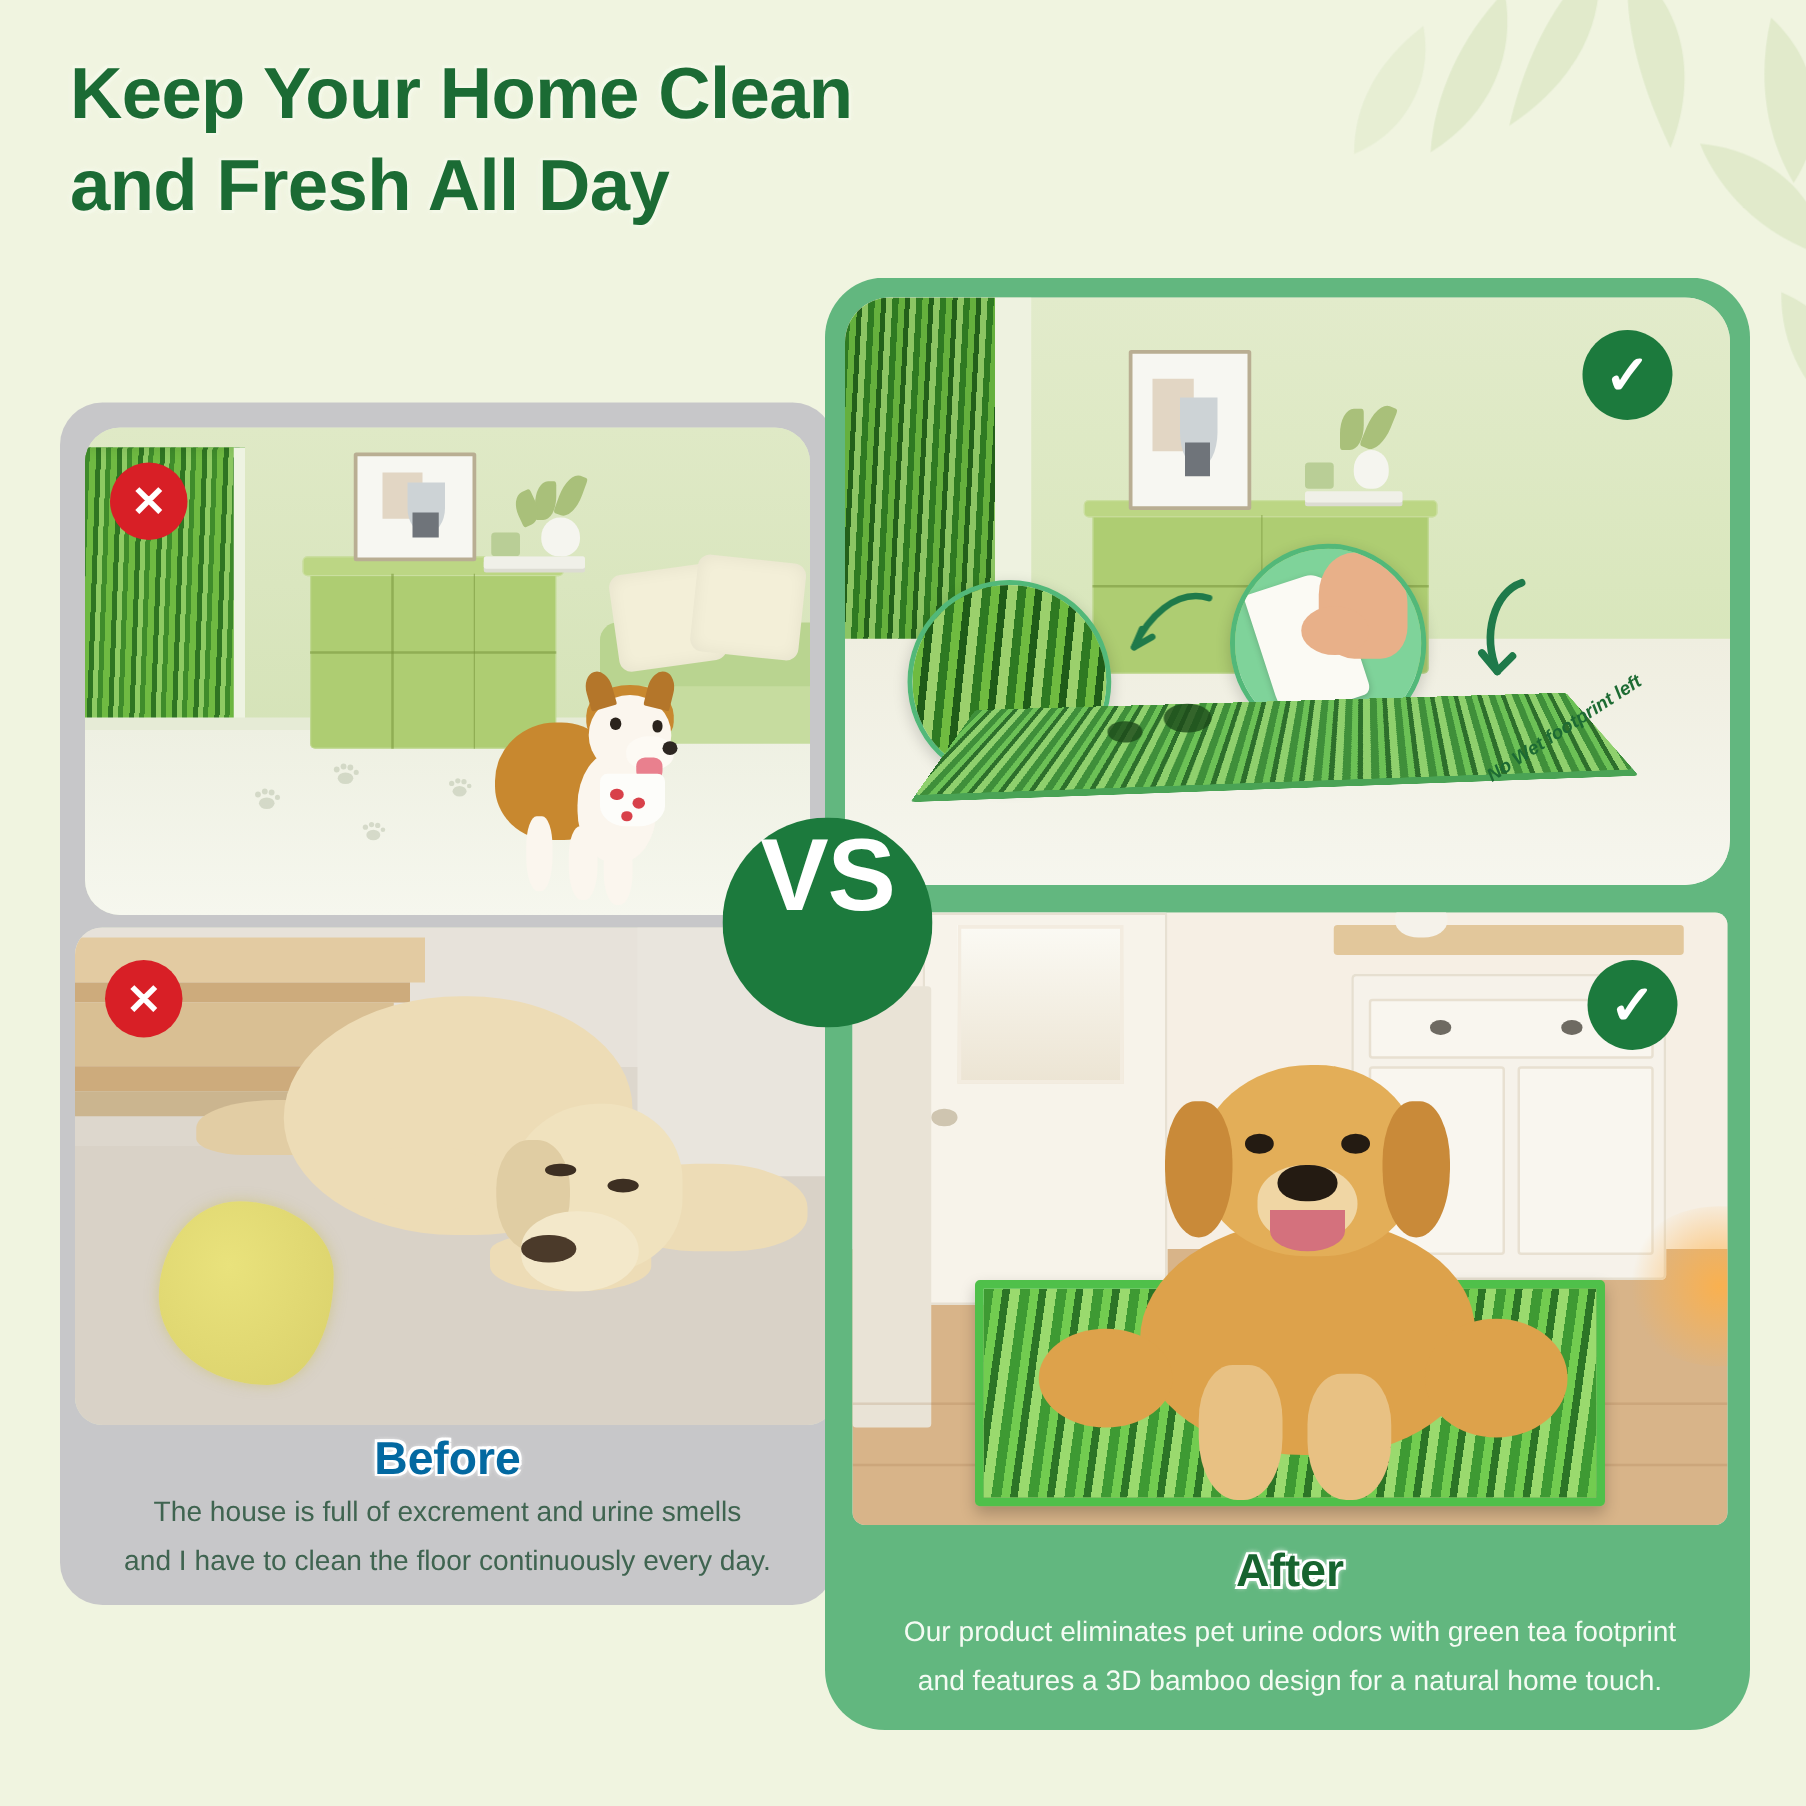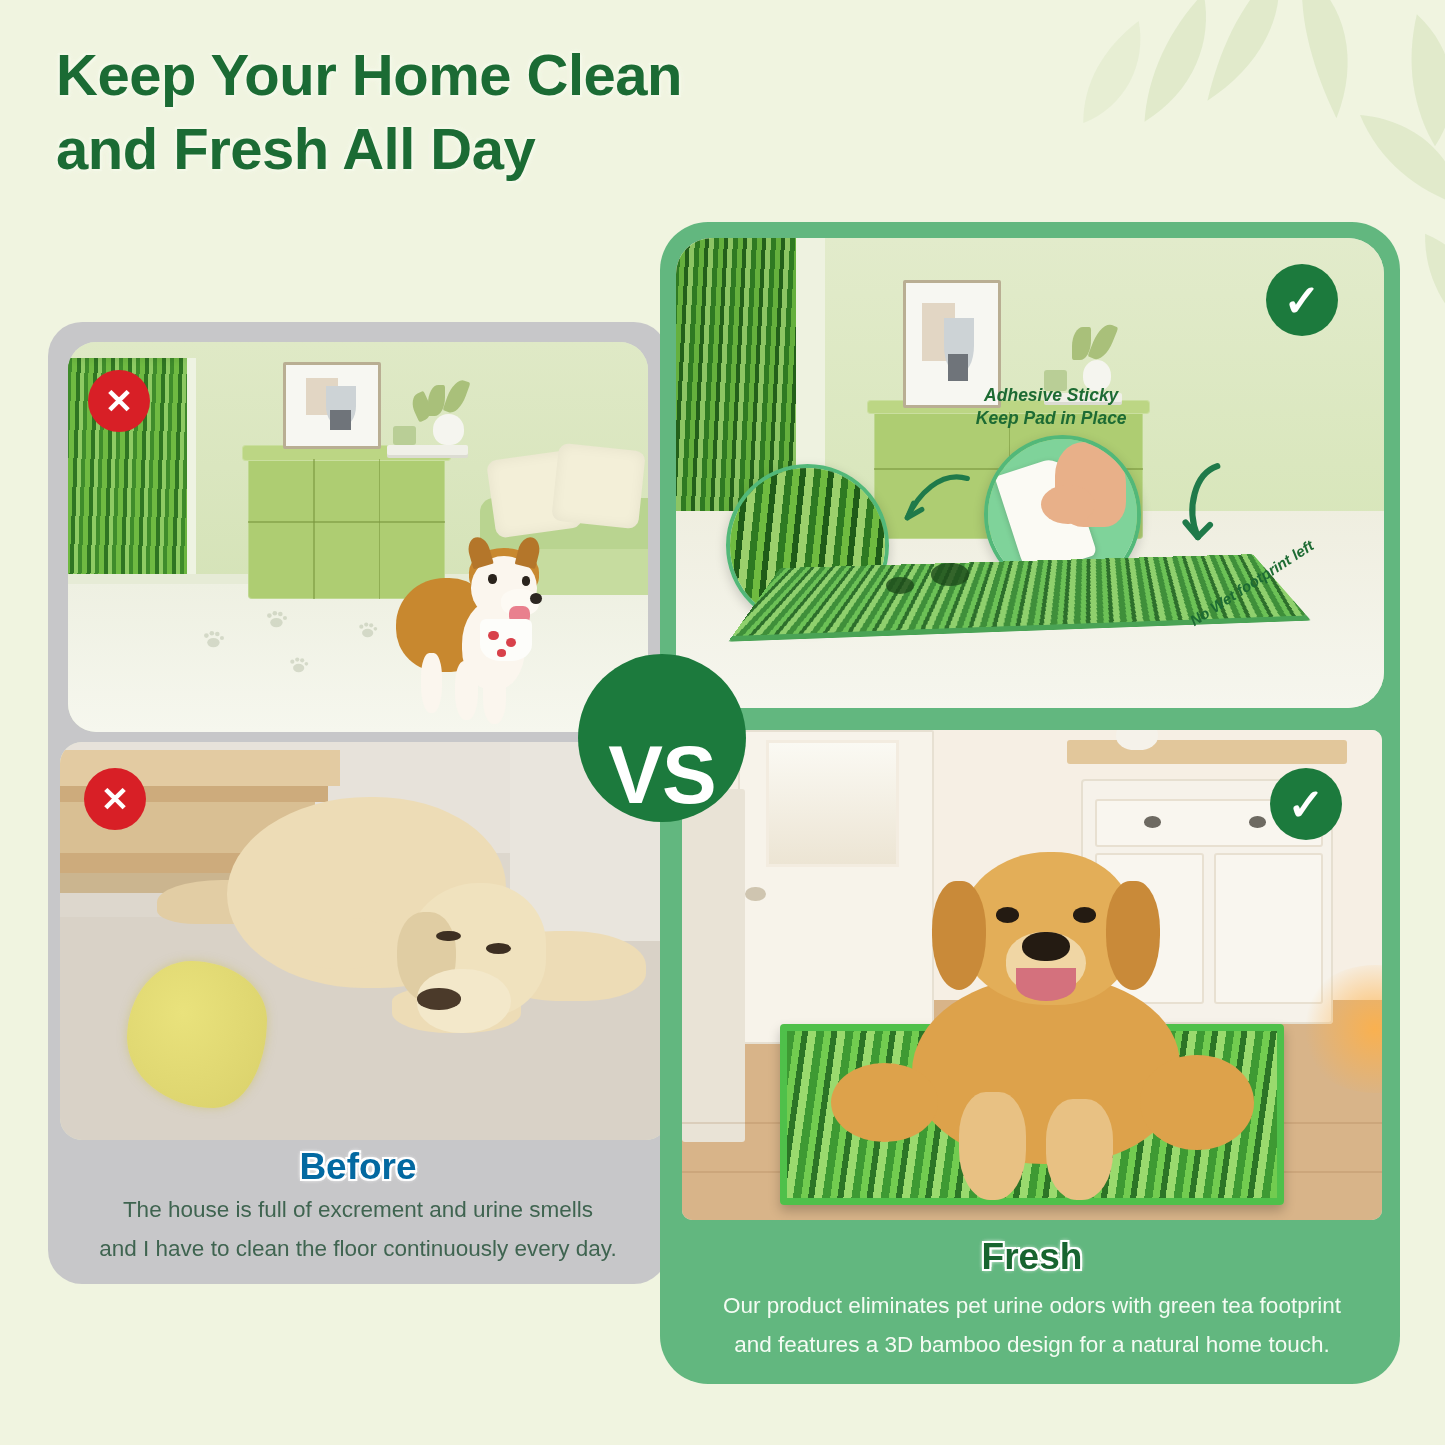--- a/index.html
+++ b/index.html
@@ -176,21 +176,21 @@
   .badge{
     position:absolute;border-radius:50%;
     display:flex;align-items:center;justify-content:center;
     font-weight:bold;color:#fff;
   }
   .badge-x{background:#d81f26;}
   .badge-check{background:#1c7a3d;}
   #vs-badge{
     position:absolute;left:578px;top:654px;width:168px;height:168px;
     border-radius:50%;background:#1c7a3d;color:#fff;
-    display:flex;align-items:flex-end;justify-content:center;
+    display:flex;align-items:flex-start;justify-content:center;
     font-size:82px;font-weight:bold;letter-spacing:-1px;
     z-index:40;
   }
 
   
   .caption-title{
     position:absolute;text-align:center;font-weight:bold;
     font-size:37px;color:#0369a1;
     text-shadow:0 0 5px #fff,0 0 5px #fff,2px 2px 0 #fff,-2px -2px 0 #fff,2px -2px 0 #fff,-2px 2px 0 #fff;
   }
@@ -378,22 +378,20 @@
       <i style="left:18%;top:16%;width:36%;height:48%;background:#e2d6c4;"></i>
       <i style="left:42%;top:28%;width:32%;height:46%;background:#cdd3d6;border-radius:0 0 50% 50%;"></i>
       <i style="left:46%;top:58%;width:22%;height:22%;background:#6f747a;"></i>
     </div>
     <div class="vase" style="left:57.5%;top:26%;width:4%;height:6.5%;"></div>
     <div class="plantleaf" style="left:56%;top:19%;width:2.6%;height:7%;"></div>
     <div class="plantleaf" style="left:59%;top:18%;width:2.6%;height:8%;transform:rotate(22deg);"></div>
     <div class="glass" style="left:52%;top:28%;width:3.2%;height:4.6%;"></div>
     <div class="books" style="left:52%;top:33%;width:11%;height:2%;"></div>
 
-    <div class="anno" style="left:32%;top:31%;width:42%;text-align:center;font-size:17.5px;">Adhesive Sticky
-Keep Pad in Place</div>
 
     <div class="magnifier" style="left:43.5%;top:42%;width:21%;height:32%;">
       <div class="magnifier-hand"></div>
       <div class="peel-sheet" style="left:14%;top:16%;width:50%;height:70%;"></div>
       <div class="hand-shape" style="left:45%;top:2%;width:48%;height:56%;"></div>
       <div class="hand-shape" style="left:36%;top:30%;width:36%;height:26%;border-radius:50%;"></div>
     </div>
 
     <div class="magnifier" style="left:7%;top:48%;width:22%;height:33%;">
       <div class="magnifier-bamboo"></div>
@@ -459,19 +457,19 @@
       <div class="rleg" style="left:50%;top:72%;width:20%;height:28%;background:#e8c183;"></div>
       <div class="rleg" style="left:-14%;top:62%;width:32%;height:22%;background:#dda24b;border-radius:50%;"></div>
       <div class="rleg" style="left:78%;top:60%;width:34%;height:26%;background:#dda24b;border-radius:50%;"></div>
     </div>
   </div>
   <div class="badge badge-check" style="left:588px;top:38px;width:72px;height:72px;font-size:44px;">
     <span>✓</span>
   </div>
 </div>
 
-<div class="caption-title on-green" id="after-caption-title">Fresh</div>
+<div class="caption-title on-green" id="after-caption-title">After</div>
 <div class="caption-body" id="after-caption-body">Our product eliminates pet urine odors with green tea footprint
 and features a 3D bamboo design for a natural home touch.</div>
 
 <div id="vs-badge">
   <span>VS</span>
 </div>
 
 </body></html>

